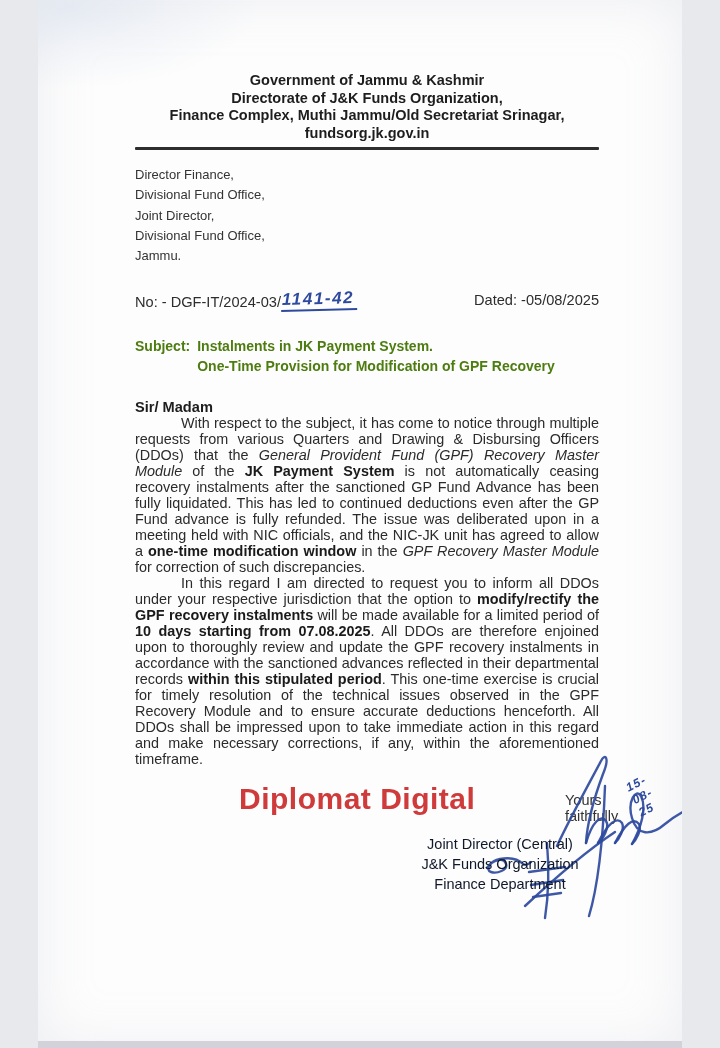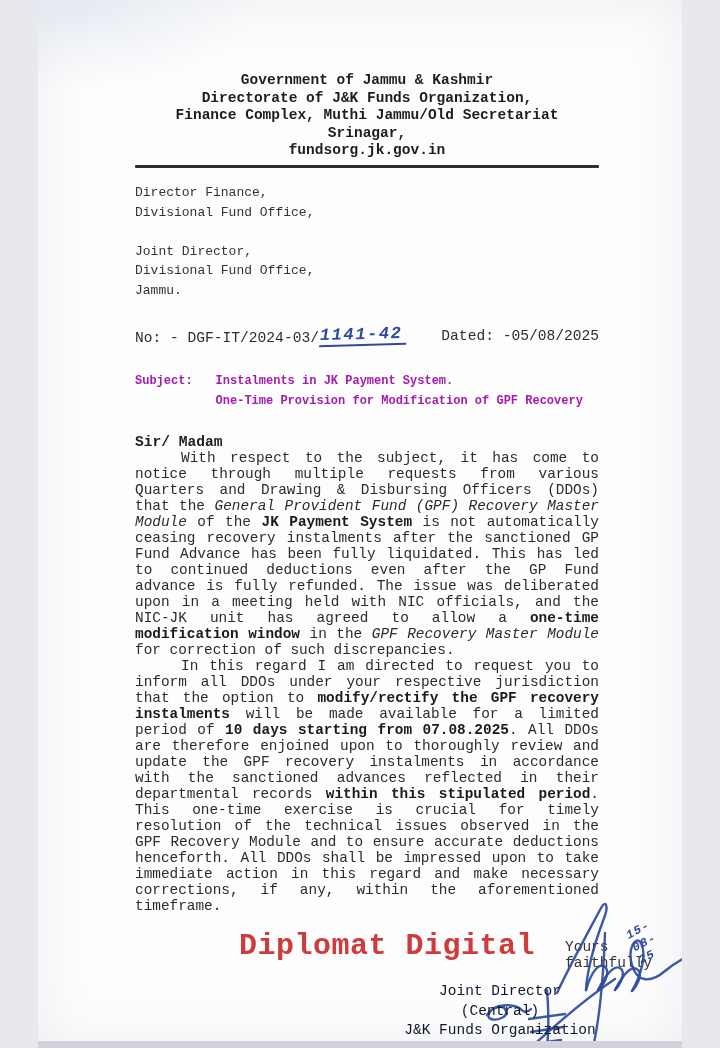--- a/index.html
+++ b/index.html
@@ -5,41 +5,41 @@
   :root{
     --ink-blue:#2e4a9e;
     --watermark-red:#cf3a3a;
     --text:#2b2b2b;
   }
   *{box-sizing:border-box;}
   html,body{margin:0;padding:0;background:#e8e9ec;}
   .page{
     position:relative;width:644px;height:1048px;margin:0 auto;
     background:#fdfdfd;overflow:hidden;
-    font-family:Liberation Mono, monospace;
+    font-family:Liberation Sans, sans-serif;
     color:var(--text);
     box-shadow:inset 0 0 55px rgba(178,184,200,0.22);
   }
   .content{position:absolute;inset:0;padding:72px 83px 0 97px;}
   
   .letterhead{text-align:center;font-weight:bold;font-size:14.5px;line-height:17.6px;color:#1d1d1d;}
   .lh-contact .glyph{font-weight:bold;margin-right:2px;}
   .rule{height:3px;background:#2e2e2e;margin-top:5px;border-radius:1px;}
   
   .recipients{margin-top:15px;font-size:13px;line-height:19.8px;color:#333;}
-  .recipient+.recipient{margin-top:19px;}
+  .recipient+.recipient{margin-top:1px;}
   
   .ref-line{display:flex;justify-content:space-between;align-items:flex-start;margin-top:27px;font-size:14.6px;color:#2d2d2d;}
   .handwritten-no{
     display:inline-block;color:var(--ink-blue);font-size:17px;font-weight:bold;font-style:italic;
     letter-spacing:1.6px;transform:rotate(-1.5deg) translateY(-3px);
     border-bottom:2px solid var(--ink-blue);padding:0 3px 0 1px;
   }
   
-  .subject{display:flex;gap:23px;margin-top:22px;font-weight:bold;font-size:12px;line-height:20px;color:#a21caf;}
+  .subject{display:flex;gap:7px;margin-top:22px;font-weight:bold;font-size:14px;line-height:20px;color:#4d7c0f;}
   .subject .subject-text div{white-space:nowrap;}
   
   .salutation{margin-top:23px;font-weight:bold;font-size:14.6px;color:#1d1d1d;}
   .para{margin:0;text-align:justify;font-size:14.4px;line-height:16px;text-indent:46px;color:#2b2b2b;}
   .para span[style*="bold"]{color:#1a1a1a;}
   
   .signature-block{position:relative;height:180px;margin-top:9px;}
   .watermark{
     position:absolute;left:104px;top:6px;font-size:30px;font-weight:bold;
     color:var(--watermark-red);letter-spacing:0.5px;

